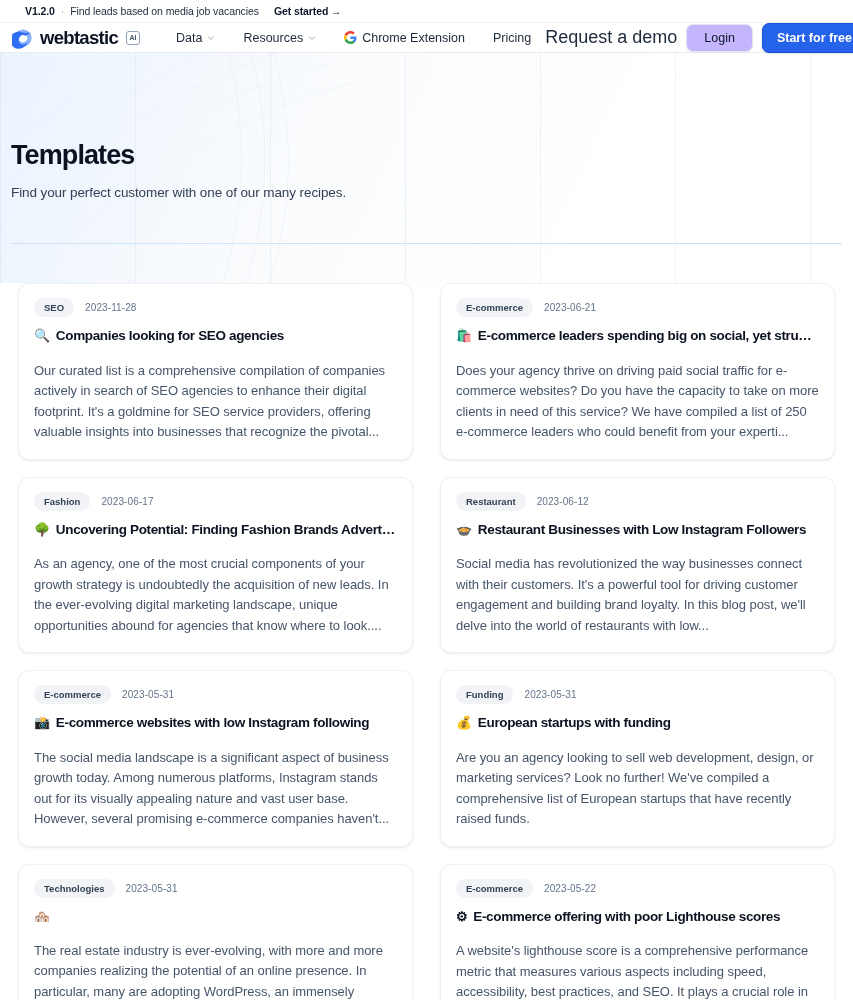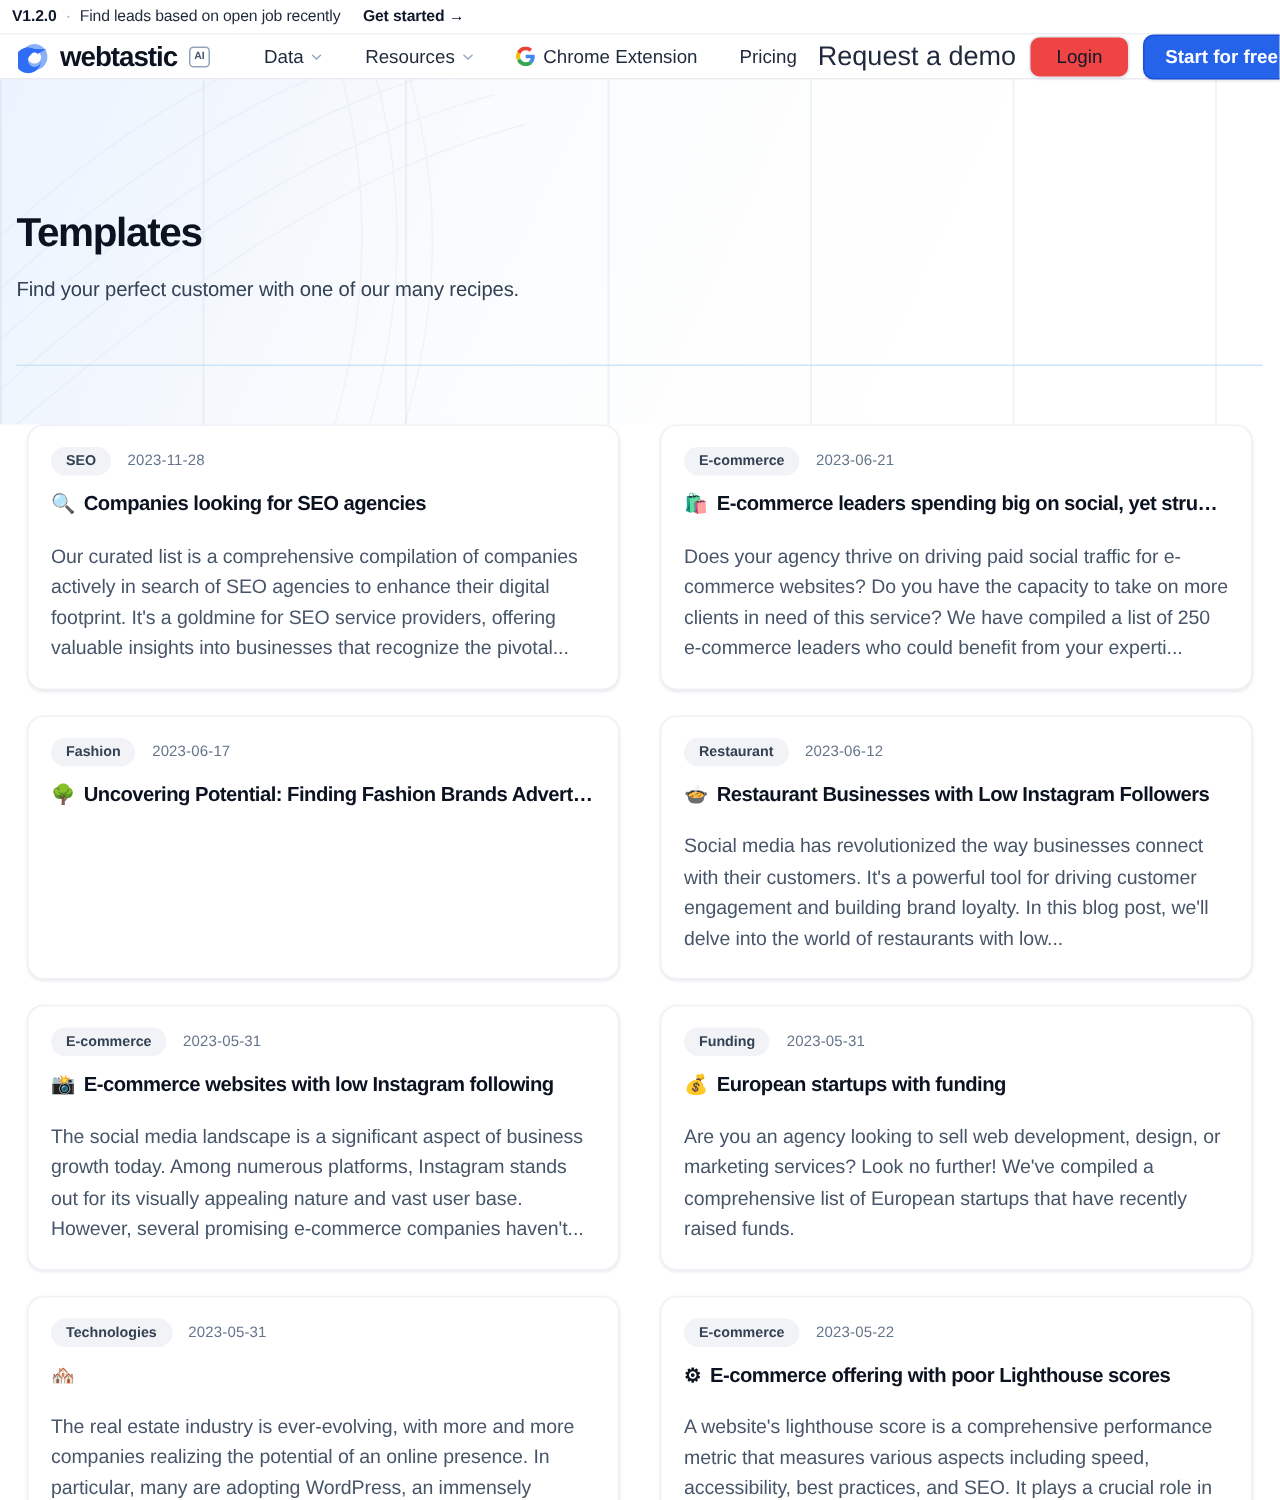--- a/index.html
+++ b/index.html
@@ -6,21 +6,21 @@
   html, body {
     width:853px; height:1000px;
     font-family:"Liberation Sans", sans-serif;
     background:#ffffff; color:#0f172a;
     overflow:hidden;
   }
 
   
   .announce{
     height:22px; display:flex; align-items:center; gap:6px;
-    padding:0 8px; background:#ffffff;
+    padding:0 25px; background:#ffffff;
     font-size:10.5px; letter-spacing:-0.1px;
   }
   .announce .ver{ font-weight:700; color:#0f172a; }
   .announce .dot{ color:#94a3b8; }
   .announce .msg{ color:#1e293b; }
   .announce .cta{ font-weight:700; color:#0f172a; margin-left:9px; text-decoration:none; }
 
   
   .nav{
     height:31px; border-top:1px solid #eef1f5; border-bottom:1px solid #e8ecf1;
@@ -39,21 +39,21 @@
   .nav-item{
     display:flex; align-items:center; gap:5px;
     font-size:12.5px; color:#1e293b; padding:6px 14px; cursor:pointer;
     white-space:nowrap;
   }
   .chev{ width:8px; height:8px; flex:none; }
   .gicon{ width:13px; height:13px; flex:none; }
   .nav-right{ margin-left:auto; display:flex; align-items:center; gap:9px; padding-right:2px; }
   .demo-link{ font-size:18px; color:#1e293b; cursor:pointer; white-space:nowrap; }
   .btn-login{
-    font-size:12.5px; color:#0f172a; background:#ef4444;
+    font-size:12.5px; color:#0f172a; background:#c4b5fd;
     border:1px solid #e2e8f0; border-radius:7px;
     padding:6px 17px; cursor:pointer; white-space:nowrap;
     box-shadow:0 1px 2px rgba(16,24,40,.04);
   }
   .btn-primary{
     display:flex; align-items:center; gap:7px;
     font-size:12.5px; font-weight:600; color:#fff;
     background:#2563eb; border:1px solid #1d4ed8; border-radius:7px;
     padding:7px 14px; cursor:pointer; white-space:nowrap;
     box-shadow:0 1px 2px rgba(16,24,40,.12);
@@ -117,21 +117,21 @@
     margin-top:16px; font-size:13px; line-height:1.57; color:#475569;
     letter-spacing:-0.05px;
   }
 </style>
 </head>
 <body>
 
 <div class="announce">
   <span class="ver">V1.2.0</span>
   <span class="dot">·</span>
-  <span class="msg">Find leads based on open job recently</span>
+  <span class="msg">Find leads based on media job vacancies</span>
   <a class="cta" href="#">Get started →</a>
 </div>
 
 <div class="nav">
 
   <div class="brand">
     <svg class="logo" viewBox="0 0 24 24">
       <path d="M12 2.6a9.4 9.4 0 1 0 9.4 9.4 9.4 9.4 0 0 0-9.4-9.4Zm0 14.2a4.8 4.8 0 1 1 4.8-4.8 4.8 4.8 0 0 1-4.8 4.8Z" fill="#8ab0f7"></path>
       <path d="M20.6 6.4 13.8 10a4.8 4.8 0 0 0-6.6 4.4 4.8 4.8 0 0 0 9.6 0 9.4 9.4 0 1 1-4.8-8.2Z" fill="#2f6df6"></path>
       <circle cx="12" cy="12" r="3.2" fill="#ffffff"></circle>
@@ -232,20 +232,21 @@
 
   <div class="card">
     <div class="card-meta">
       <span class="pill">Fashion</span>
       <span class="date">2023-06-17</span>
     </div>
     <div class="card-title">
       <span class="emo">🌳</span>
       <span class="t">Uncovering Potential: Finding Fashion Brands Advertising…</span>
     </div>
+    <div class="card-body">As an agency, one of the most crucial components of your growth strategy is undoubtedly the acquisition of new leads. In the ever-evolving digital marketing landscape, unique opportunities abound for agencies that know where to look....</div>
   </div>
 
   <div class="card">
     <div class="card-meta">
       <span class="pill">Restaurant</span>
       <span class="date">2023-06-12</span>
     </div>
     <div class="card-title">
       <span class="emo">🍲</span>
       <span class="t">Restaurant Businesses with Low Instagram Followers</span>

